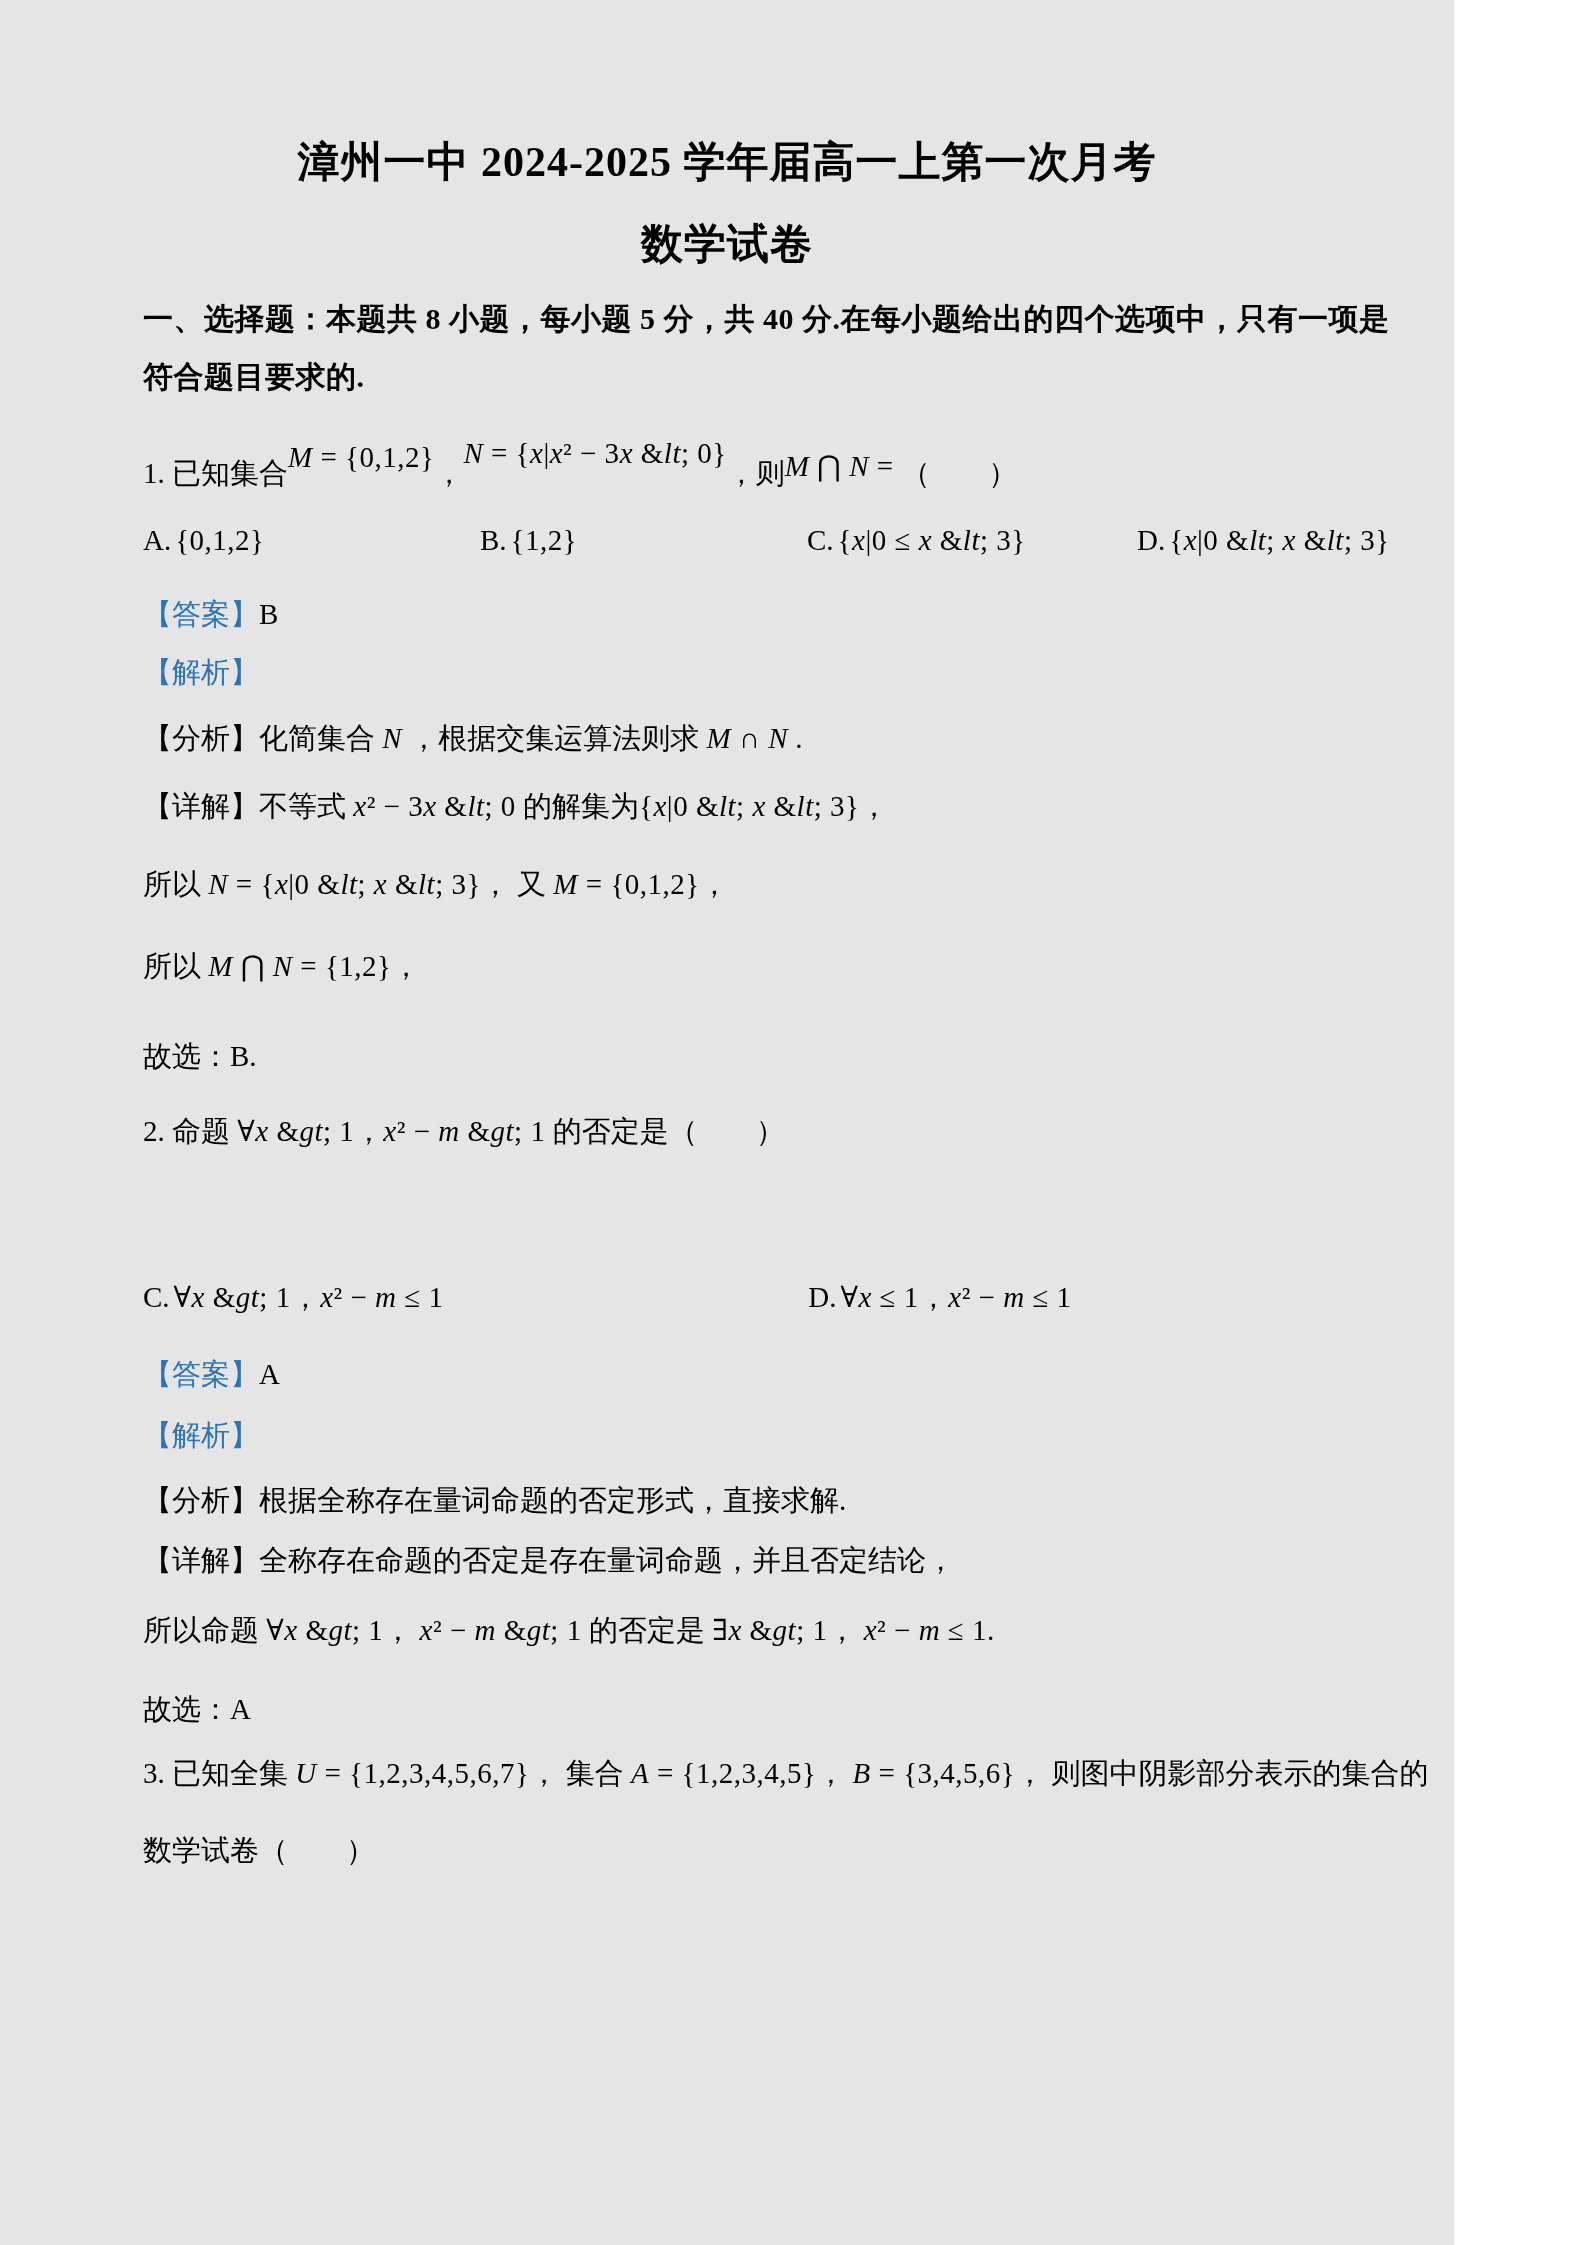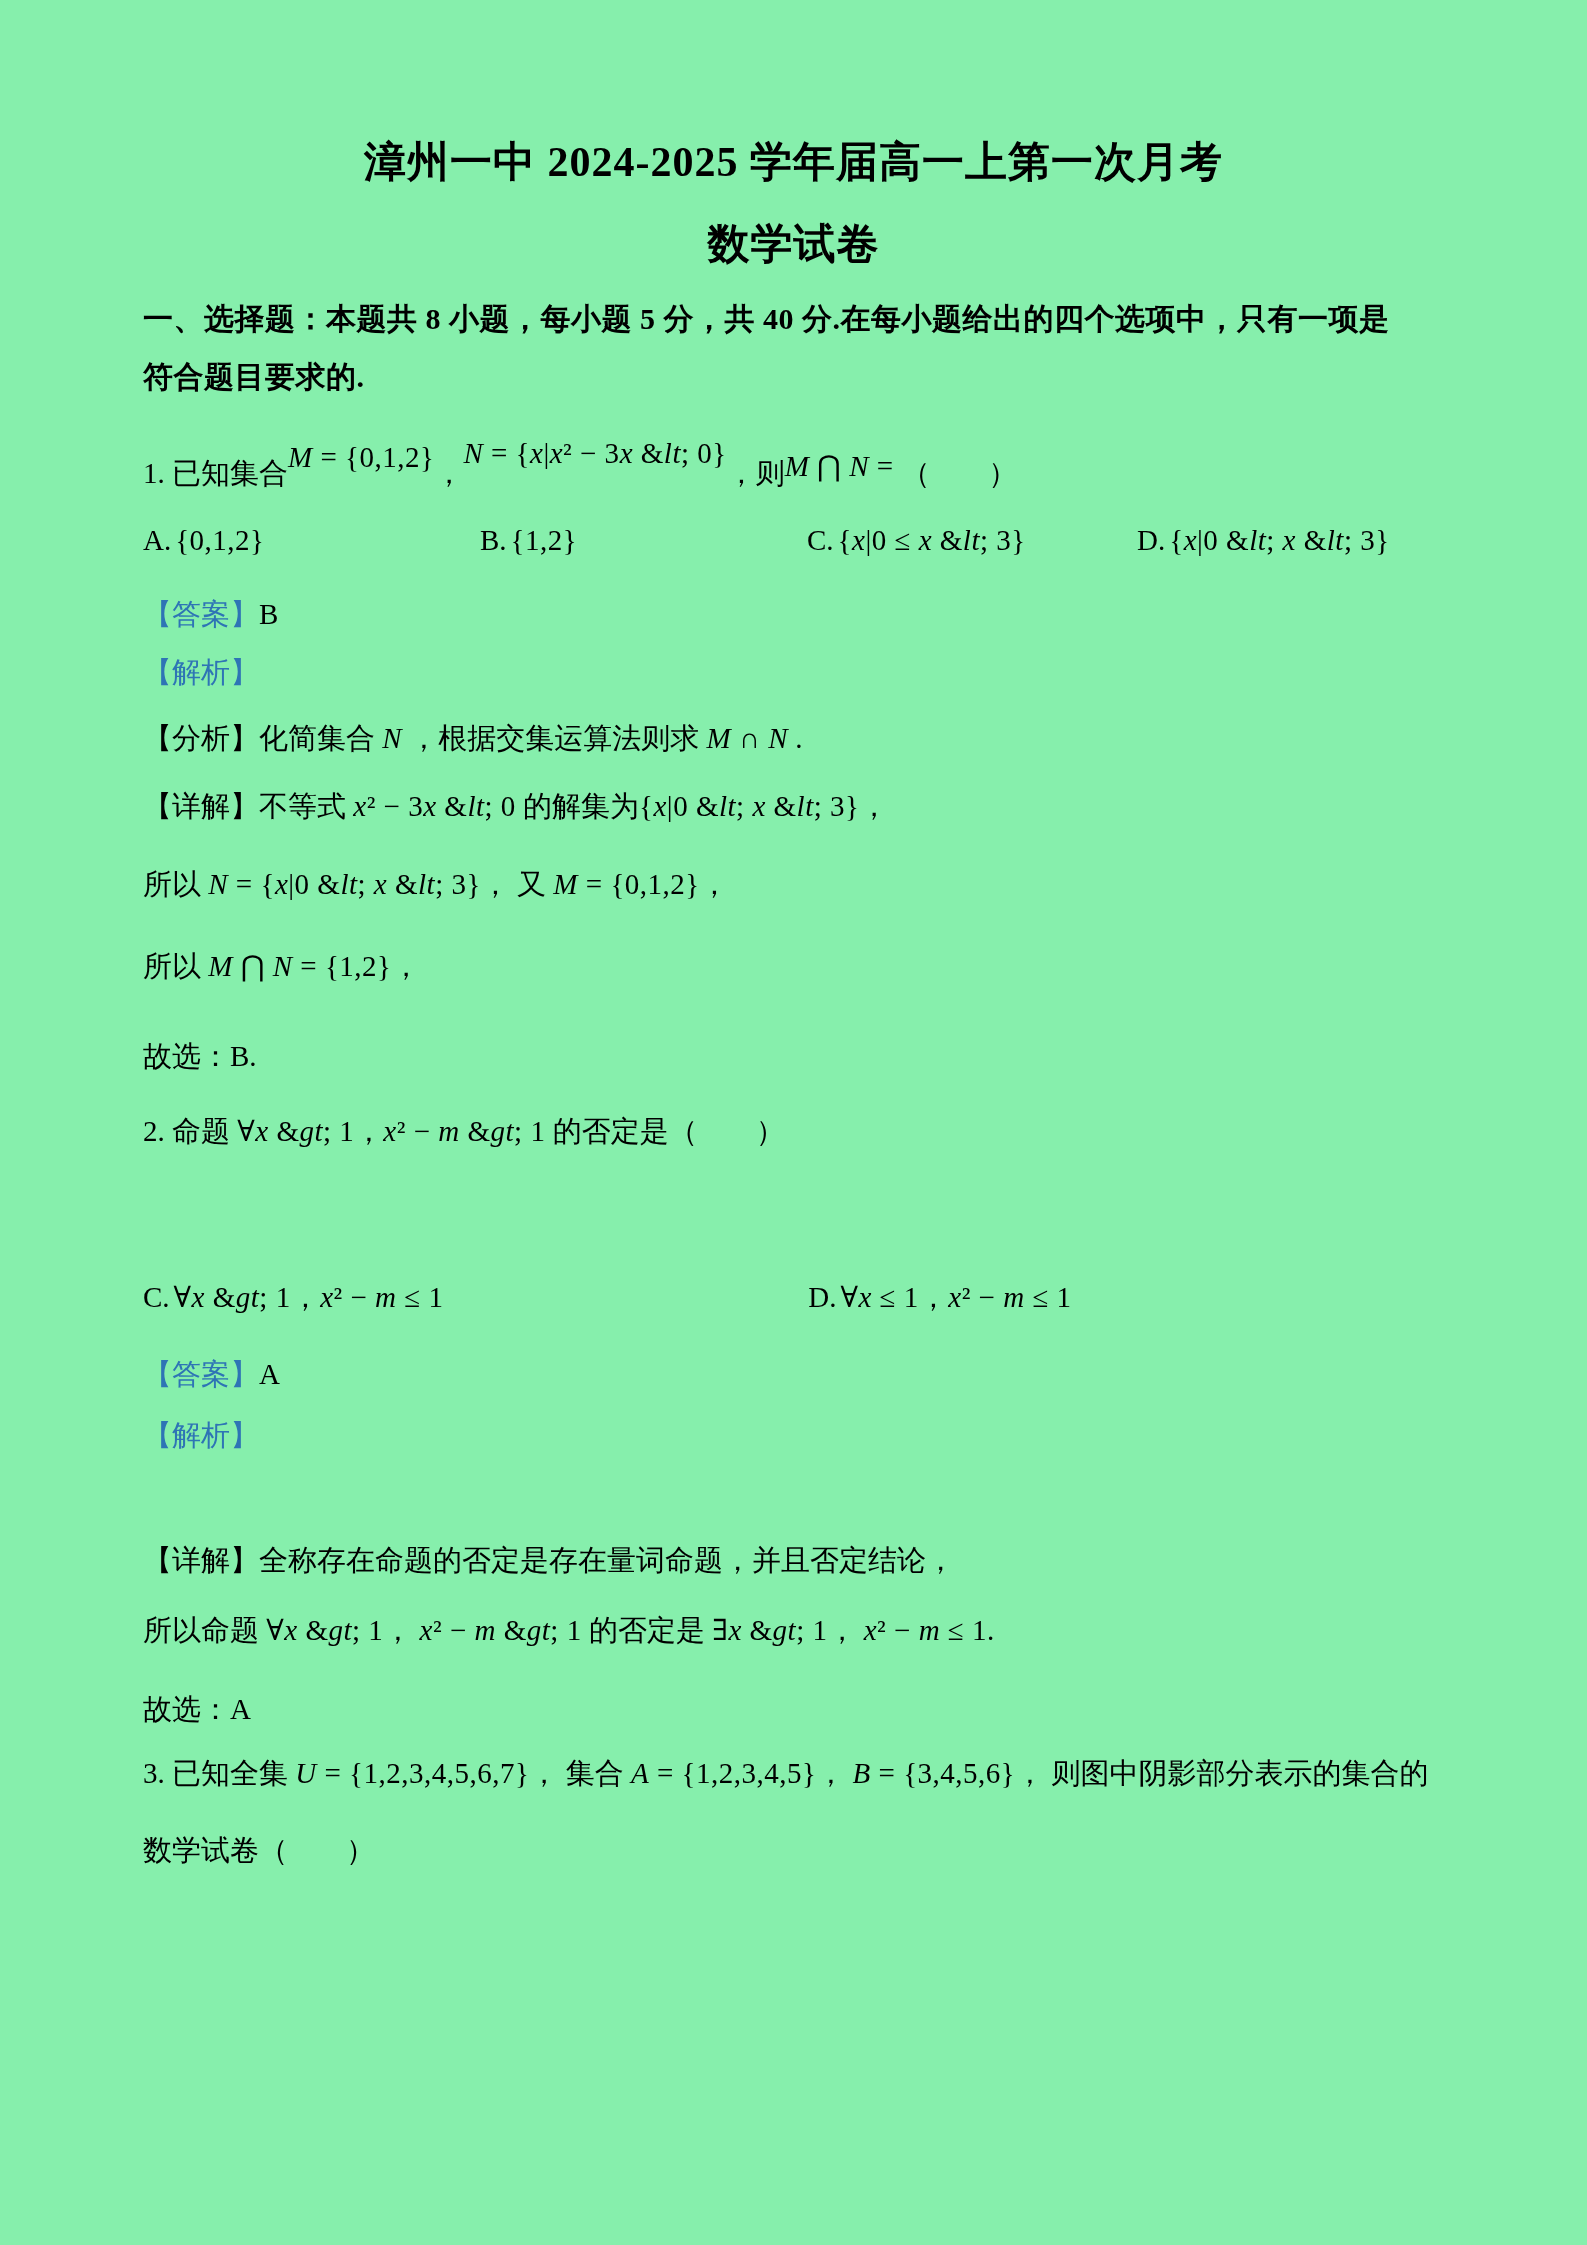--- a/index.html
+++ b/index.html
@@ -1,20 +1,20 @@
 <!DOCTYPE html>
 <html style="--blue: #2E74B5;"><head>
 <meta charset="utf-8">
 <style>
   html,body{margin:0;padding:0;background:#ffffff;}
   .page{
     position:relative;
-    width:1587px;
+    width:1454px;
     height:2245px;
-    background:#86efac;
+    background:#e5e5e5;
     font-family:"Liberation Serif","DejaVu Serif",serif;
     color:#000000;
     overflow:hidden;
   }
   .line{
     position:absolute;
     left:143px;
     font-size:29px;
     line-height:1.25;
     white-space:nowrap;
@@ -78,20 +78,21 @@
     <span class="opt col1"><span>C.</span><span class="math">∀<i>x</i> &amp;<i>g</i><i>t</i>; 1，<i>x</i>² − <i>m</i> ≤ 1</span></span>
     <span class="opt"><span>D.</span><span class="math">∀<i>x</i> ≤ 1，<i>x</i>² − <i>m</i> ≤ 1</span></span>
   </div>
 
   <div class="line" style="top:1356px">
     <span class="blue">【答案】</span><span>A</span>
   </div>
   <div class="line" style="top:1417px">
     <span class="blue">【解析】</span>
   </div>
+  <div class="line" style="top:1482px">【分析】根据全称存在量词命题的否定形式，直接求解.</div>
   <div class="line" style="top:1542px">【详解】全称存在命题的否定是存在量词命题，并且否定结论，</div>
   <div class="line" style="top:1612px"><span>所以命题 </span><span class="math">∀<i>x</i> &amp;<i>g</i><i>t</i>; 1</span><span>， </span><span class="math"><i>x</i>² − <i>m</i> &amp;<i>g</i><i>t</i>; 1</span><span> 的否定是 </span><span class="math">∃<i>x</i> &amp;<i>g</i><i>t</i>; 1</span><span>， </span><span class="math"><i>x</i>² − <i>m</i> ≤ 1</span><span>.</span></div>
   <div class="line" style="top:1691px">故选：A</div>
 
   <div class="line" style="top:1755px"><span>3. 已知全集 </span><span class="math"><i>U</i> = {1,2,3,4,5,6,7}</span><span>， 集合 </span><span class="math"><i>A</i> = {1,2,3,4,5}</span><span>， </span><span class="math"><i>B</i> = {3,4,5,6}</span><span>， 则图中阴影部分表示的集合的</span></div>
   <div class="line" style="top:1832px">数学试卷（　　）</div>
 
 
 </div>
 

